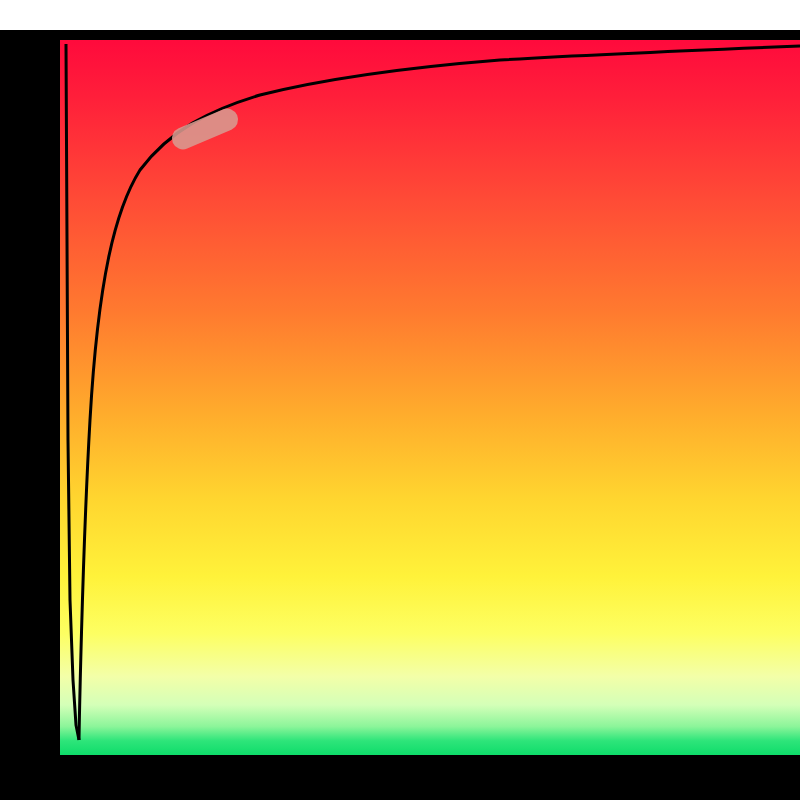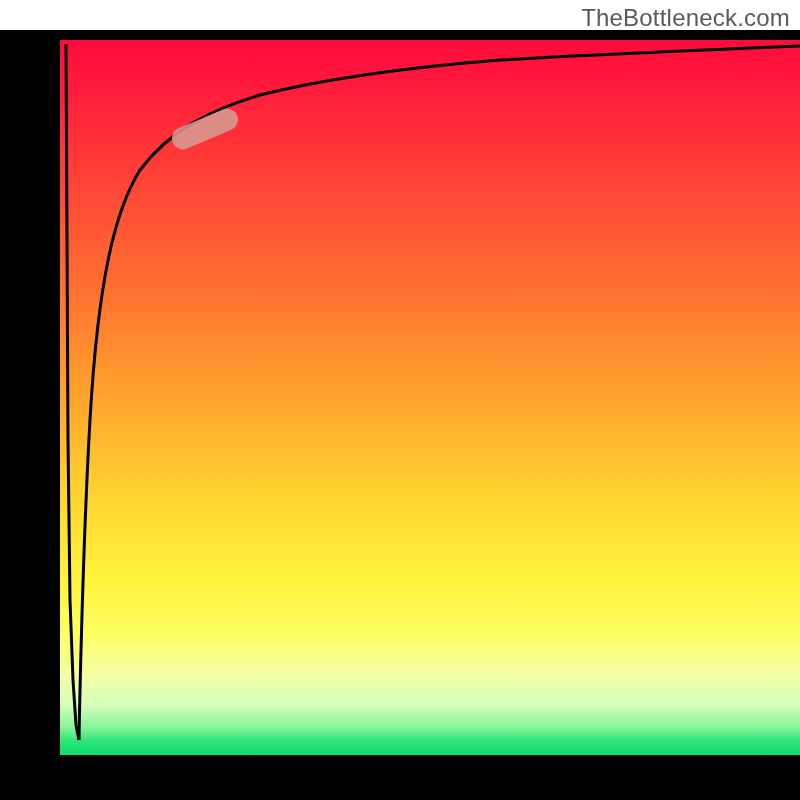--- a/index.html
+++ b/index.html
@@ -88,21 +88,20 @@
     border-radius: 11px;
     transform: rotate(-23deg);
     opacity: 0.88;
   }
 </style>
 </head>
 <body>
 
 <div class="wrap">
 
-  <div class="watermark">TheBottleneck.com</div>
 
   <div class="frame-top"></div>
   <div class="frame-left"></div>
   <div class="frame-bottom"></div>
 
   <div class="plot"></div>
 
   <svg class="curve" viewBox="0 0 740 715" preserveAspectRatio="none">
 
     <path d="M 6 4

